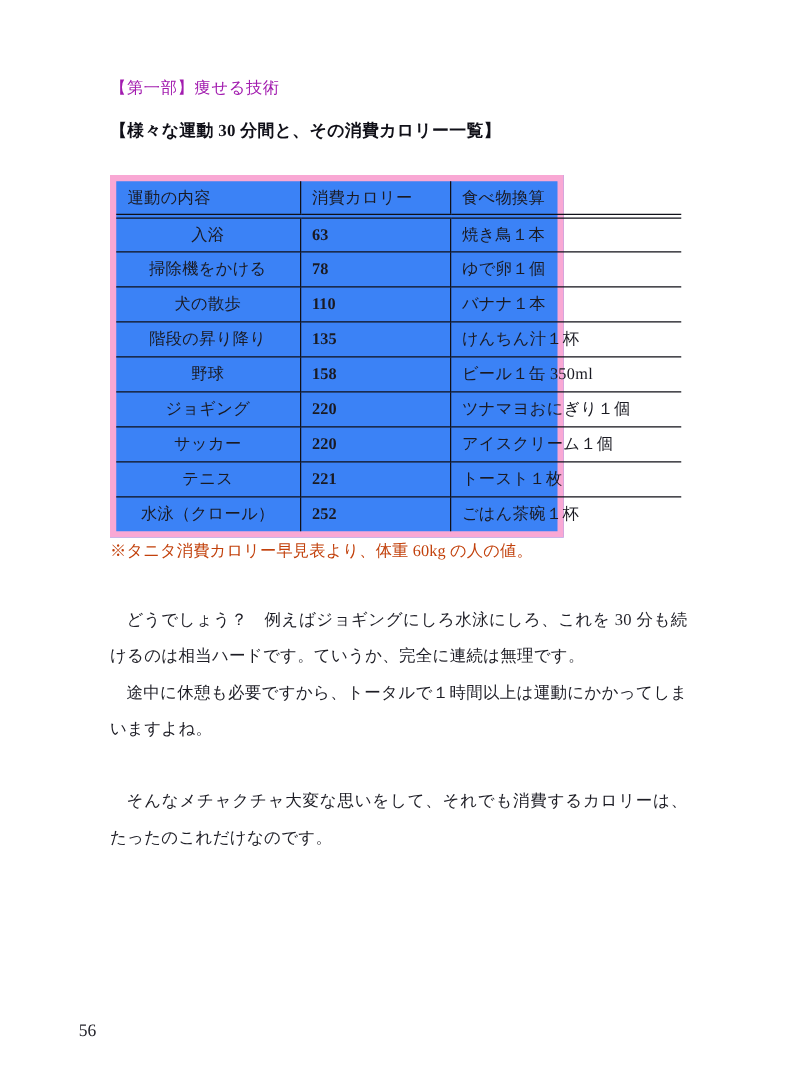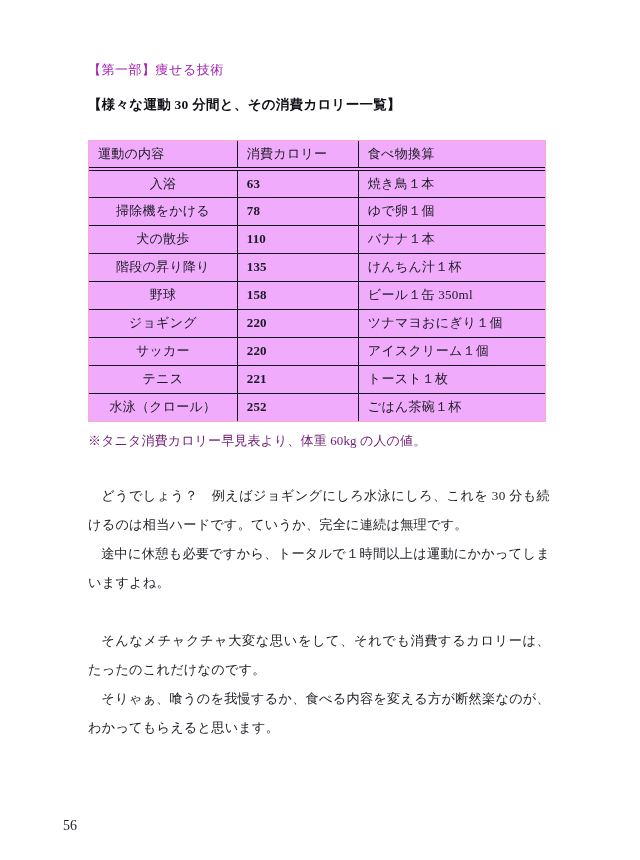--- a/index.html
+++ b/index.html
@@ -40,24 +40,24 @@
     letter-spacing: 0.02em;
     white-space: nowrap;
     color: #101018;
   }
 
   
   .calorie-table-wrap {
     position: absolute;
     left: 88px;
     top: 140px;
-    width: 458px;
-    border: 1px solid #f9a8d4;
+    width: 363px;
+    border: 5px solid #f9a8d4;
     box-sizing: border-box;
-    background: #f0abfc;
+    background: #3b82f6;
   }
   table.calorie-table {
     border-collapse: collapse;
     width: 100%;
     table-layout: fixed;
     font-size: 13px;
   }
   table.calorie-table col.c-activity { width: 147px; }
   table.calorie-table col.c-calories { width: 120px; }
   table.calorie-table col.c-food     { width: 185px; }
@@ -94,21 +94,21 @@
   table.calorie-table td.cell-food { text-align: left; }
 
   
   .source-note {
     position: absolute;
     left: 88px;
     top: 432px;
     font-size: 13px;
     letter-spacing: 0.01em;
     white-space: nowrap;
-    color: #701a75;
+    color: #c2410c;
     text-align: center;
   }
 
   
   .body-copy {
     position: absolute;
     left: 88px;
     top: 481px;
     width: 462px;
     font-size: 13.2px;
@@ -205,18 +205,17 @@
       </tbody>
     </table>
   </div>
 
   <div class="source-note">※タニタ消費カロリー早見表より、体重 60kg の人の値。</div>
 
   <div class="body-copy">
     <p>どうでしょう？　例えばジョギングにしろ水泳にしろ、これを 30 分も続けるのは相当ハードです。ていうか、完全に連続は無理です。</p>
     <p>途中に休憩も必要ですから、トータルで１時間以上は運動にかかってしまいますよね。</p>
     <p class="spaced">そんなメチャクチャ大変な思いをして、それでも消費するカロリーは、たったのこれだけなのです。</p>
-    <p>そりゃぁ、喰うのを我慢するか、食べる内容を変える方が断然楽なのが、わかってもらえると思います。</p>
   </div>
 
   <div class="folio">56</div>
 
 </div>
 
 </body></html>

